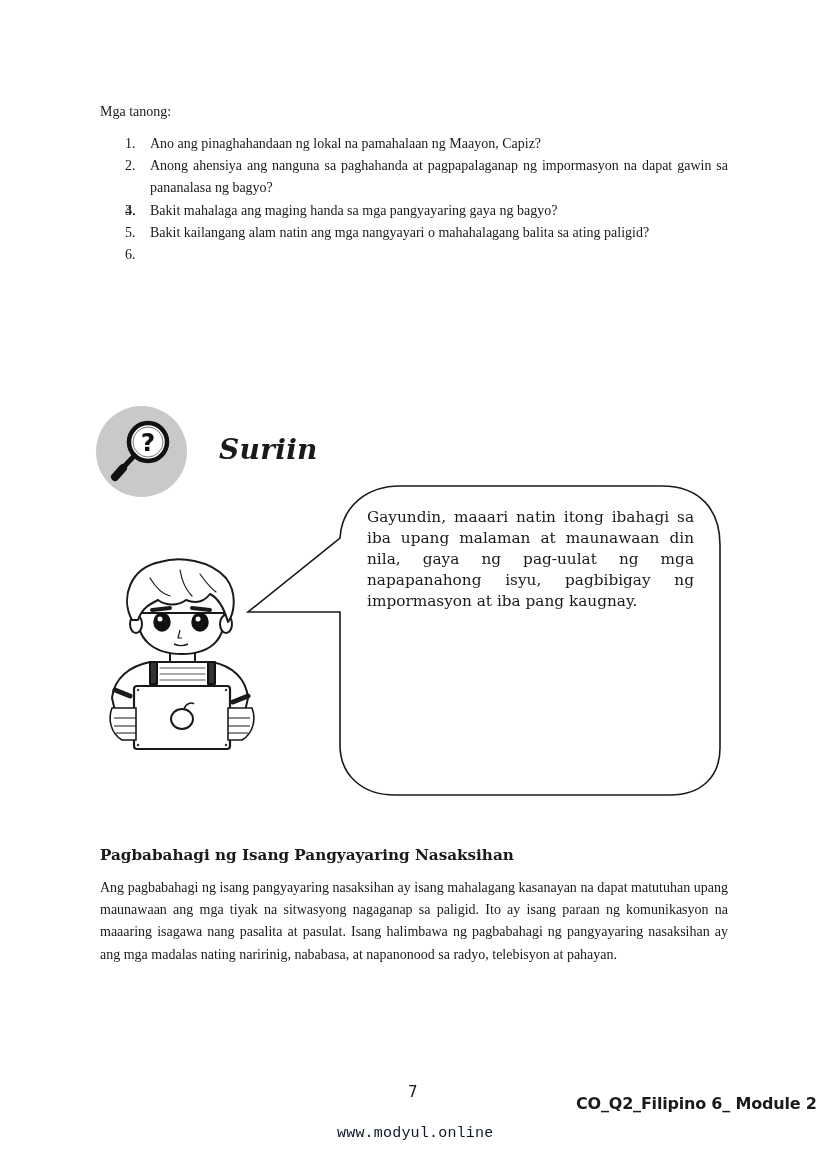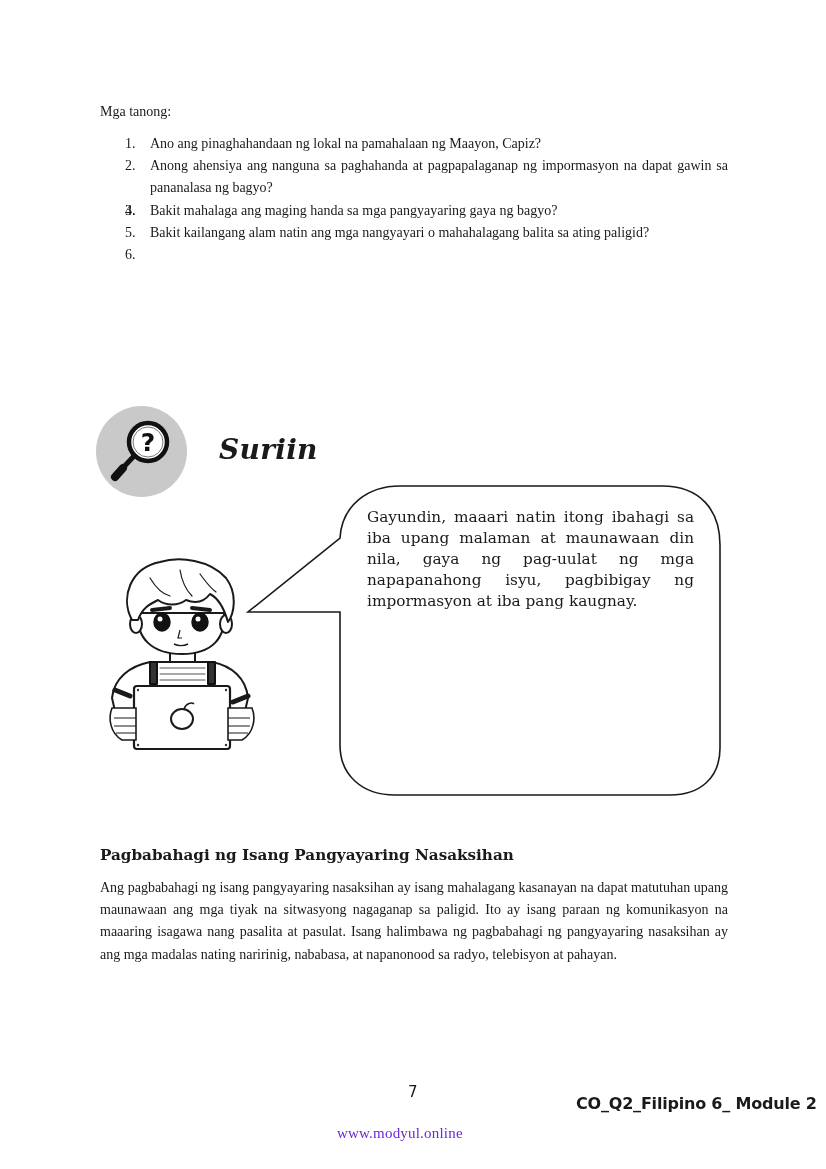--- a/index.html
+++ b/index.html
@@ -19,21 +19,21 @@
     #bubble-text p { margin: 0; text-align-last: left; }
     #bubble-text p + p { margin-top: 15px; }
 
     #character { position: absolute; left: 100px; top: 558px; }
 
     #subheading { position: absolute; left: 100px; top: 846px; font-family: "DejaVu Serif", serif; font-weight: bold; font-size: 15.2px; }
     #paragraph { position: absolute; left: 100px; top: 877px; width: 628px; text-align: justify; }
 
     #page-number { position: absolute; left: 408px; top: 1083px; font-family: "DejaVu Sans", sans-serif; font-size: 15px; }
     #module-code { position: absolute; left: 548px; top: 1094px; font-family: "DejaVu Sans", sans-serif; font-weight: bold; font-size: 16px; letter-spacing: -0.2px; margin-left: 28px; }
-    #watermark { position: absolute; left: 337px; top: 1125px; font-family: Liberation Serif, serif; font-size: 15px; color: #6d28d9; letter-spacing: 0.2px; }
+    #watermark { position: absolute; left: 337px; top: 1125px; font-family: Liberation Mono, monospace; font-size: 15px; color: #0f172a; letter-spacing: 0.2px; }
   </style>
 </head>
 <body>
 
 <div id="questions-label" class="body-text">Mga tanong:</div>
 
 <ol id="questions-list" class="body-text">
   <li><span class="num">1.</span><span>Ano ang pinaghahandaan ng lokal na pamahalaan ng Maayon, Capiz?</span></li>
   <li><span class="num">2.</span><span>Anong ahensiya ang nanguna sa paghahanda at pagpapalaganap ng impormasyon na dapat gawin sa pananalasa ng bagyo?</span></li>
   <li><span class="num">3.</span></li>

